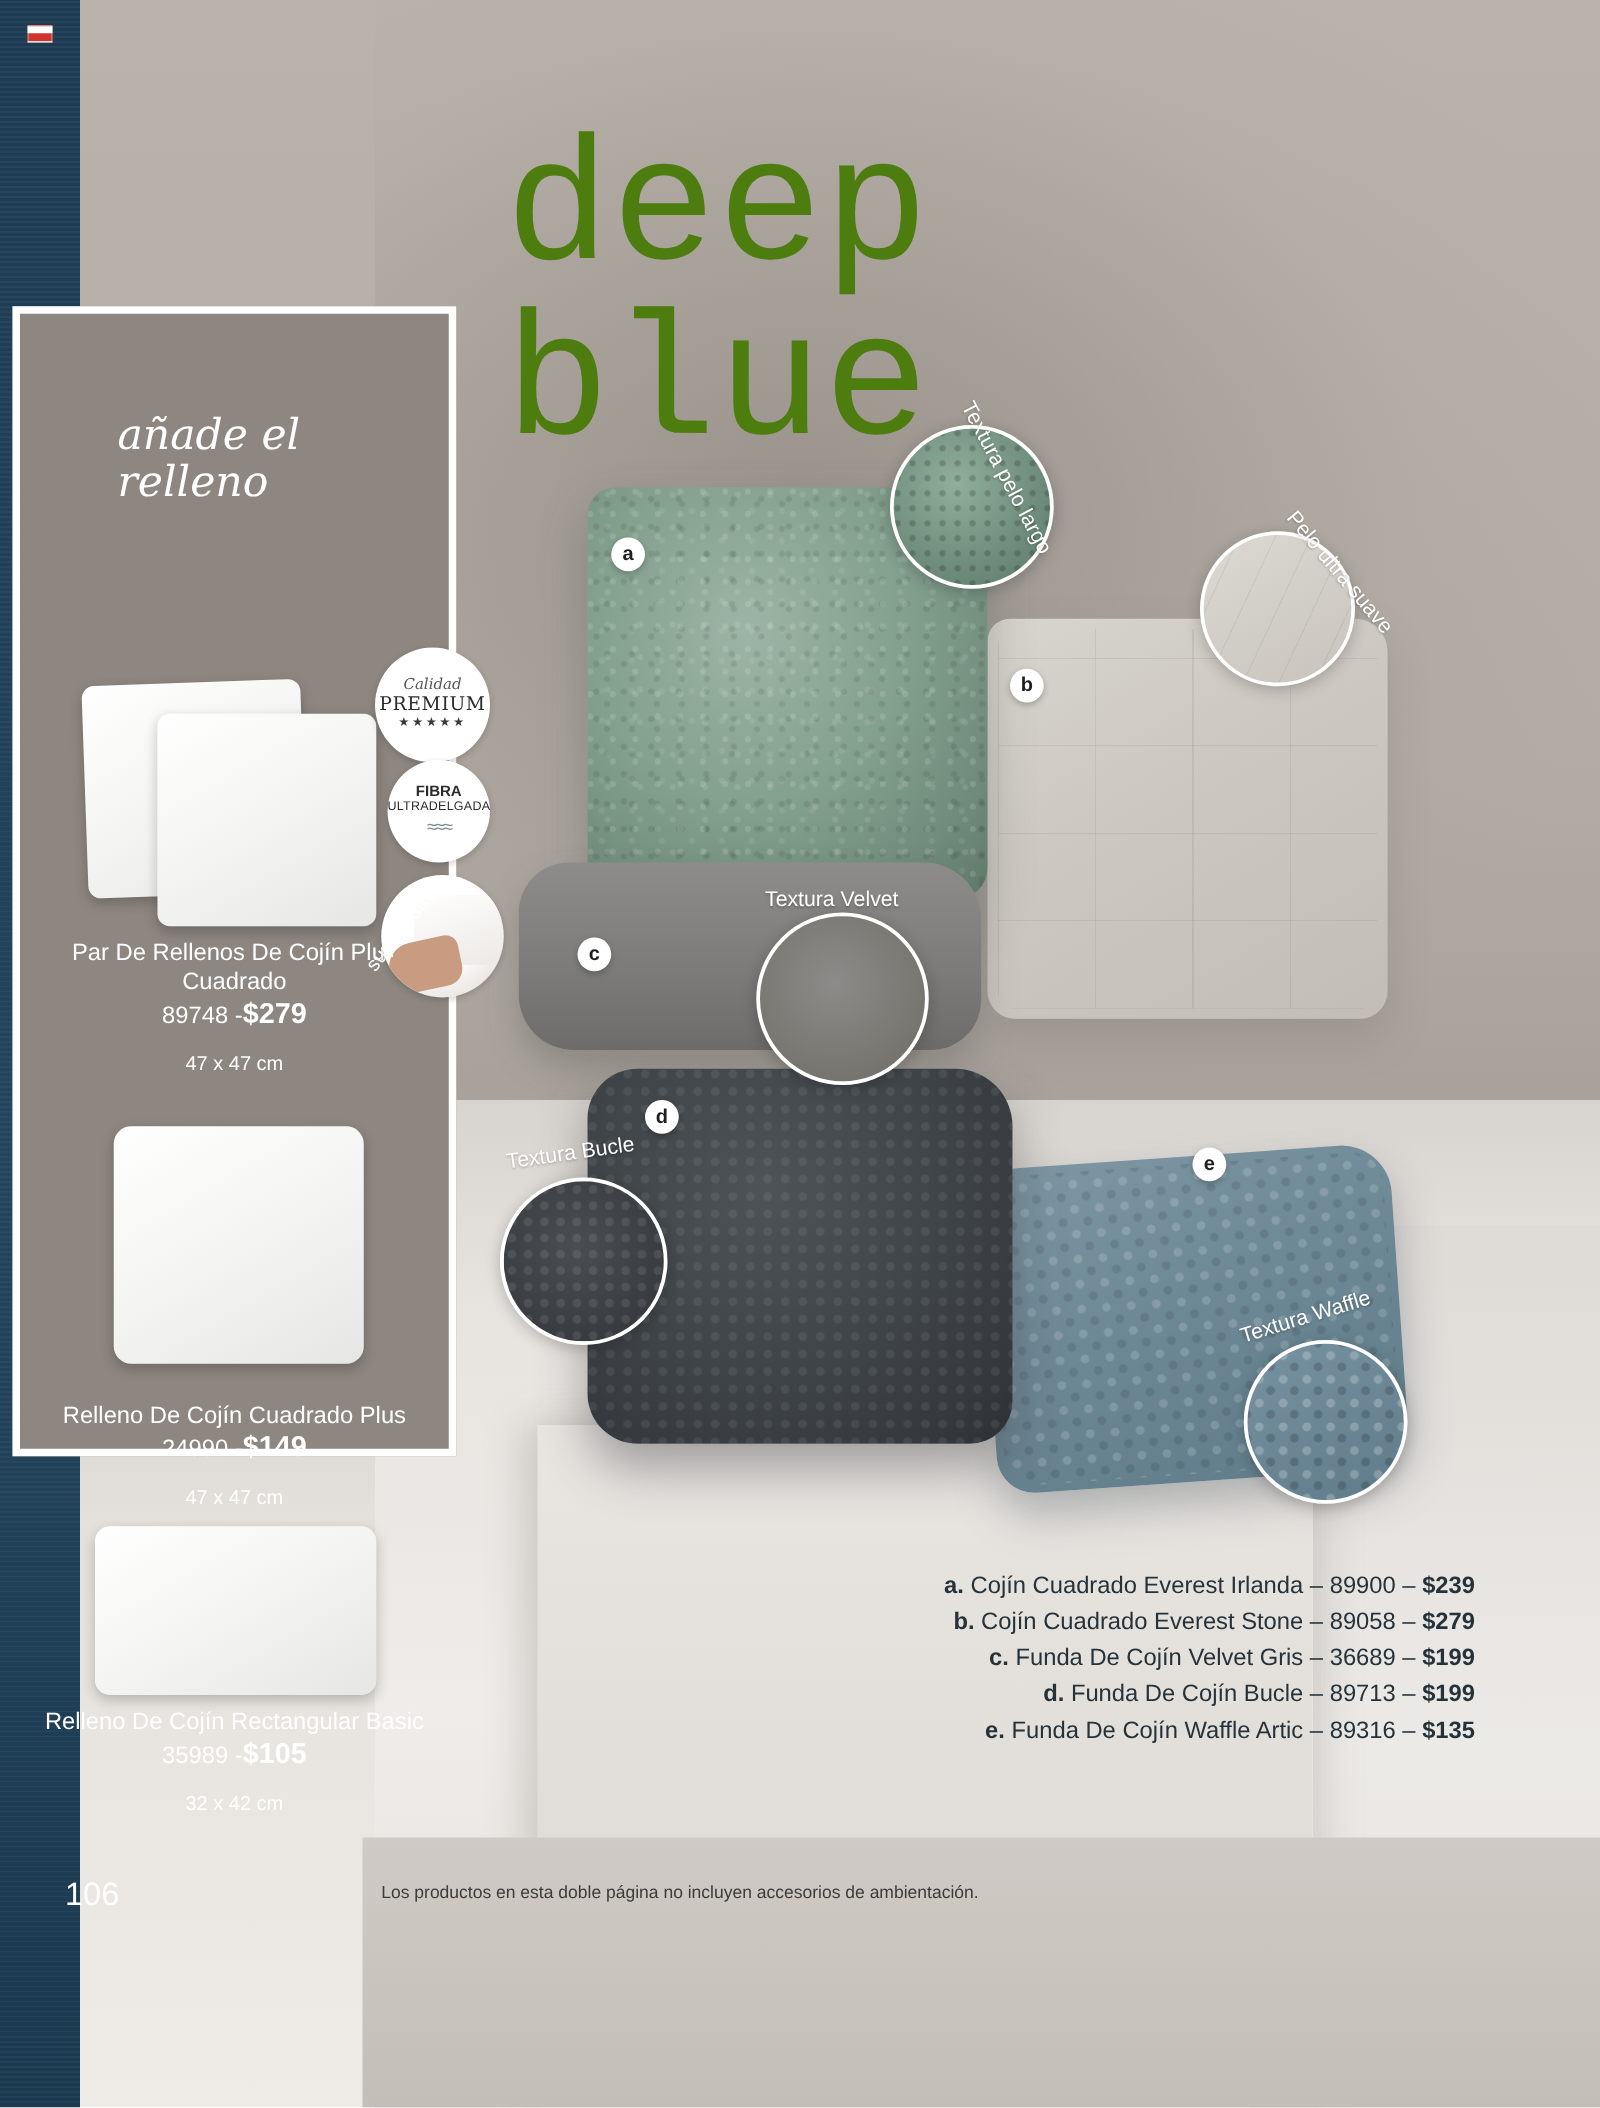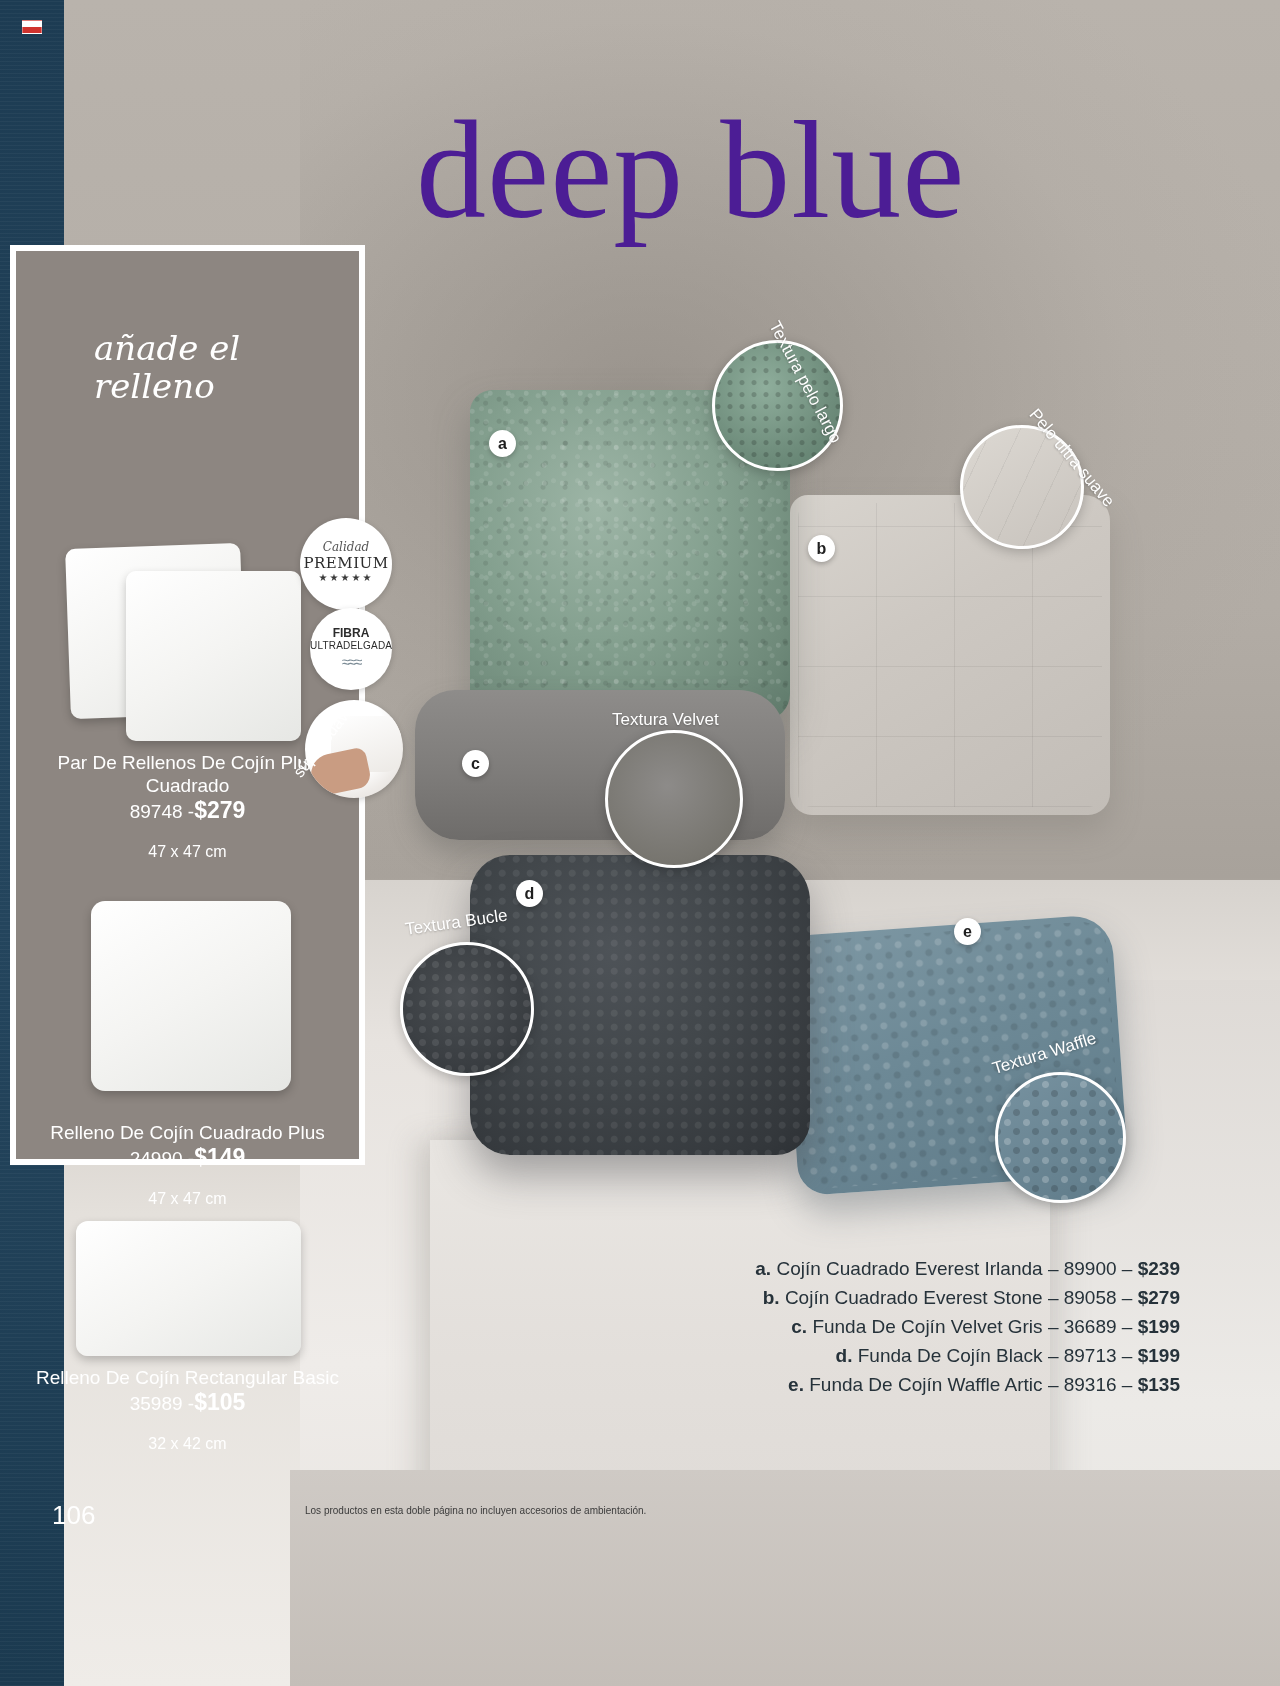--- a/index.html
+++ b/index.html
@@ -125,26 +125,26 @@
     background-image:
       radial-gradient(circle at 50% 50%, rgba(255,255,255,0.16) 0 3px, rgba(0,0,0,0) 4px),
       radial-gradient(circle at 50% 50%, rgba(0,0,0,0.10) 0 3px, rgba(0,0,0,0) 4px);
     background-size: 20px 20px, 20px 20px;
     background-position: 0 0, 10px 10px;
   }
 
   
   .deep-blue-title {
     position: absolute;
-    left: 416px; top: 100px;
+    left: 404px; top: 100px;
     width: 720px;
-    font-family: Liberation Serif, serif;
+    font-family: Liberation Mono, monospace;
     font-size: 140px;
     line-height: 1;
-    color: #4c1d95;
+    color: #4d7c0f;
     letter-spacing: 1px;
     font-weight: 400;
   }
 
   
   .navy-strip {
     position: absolute;
     left: 0; top: 0; width: 64px; height: 1686px;
     background: linear-gradient(180deg, #1d3c53 0%, #24455d 55%, #1b3a50 100%);
   }
@@ -361,21 +361,21 @@
   }
   .page-number {
     position: absolute;
     left: 52px; top: 1500px;
     color: #ffffff;
     font-size: 26px;
   }
   .footer-note {
     position: absolute;
     left: 305px; top: 1505px;
-    font-size: 10px;
+    font-size: 14px;
     color: #3b3b3b;
   }
 </style>
 </head>
 <body>
 
 <div class="page">
 
   <div class="photo-bg"></div>
   <div class="wall-shadow"></div>
@@ -491,21 +491,21 @@
     <div>
       <span class="ltr">c.</span>
       <span>Funda De Cojín Velvet Gris</span>
       <span>–</span>
       <span>36689</span>
       <span>–</span>
       <span class="prc">$199</span>
     </div>
     <div>
       <span class="ltr">d.</span>
-      <span>Funda De Cojín Black</span>
+      <span>Funda De Cojín Bucle</span>
       <span>–</span>
       <span>89713</span>
       <span>–</span>
       <span class="prc">$199</span>
     </div>
     <div>
       <span class="ltr">e.</span>
       <span>Funda De Cojín Waffle Artic</span>
       <span>–</span>
       <span>89316</span>

